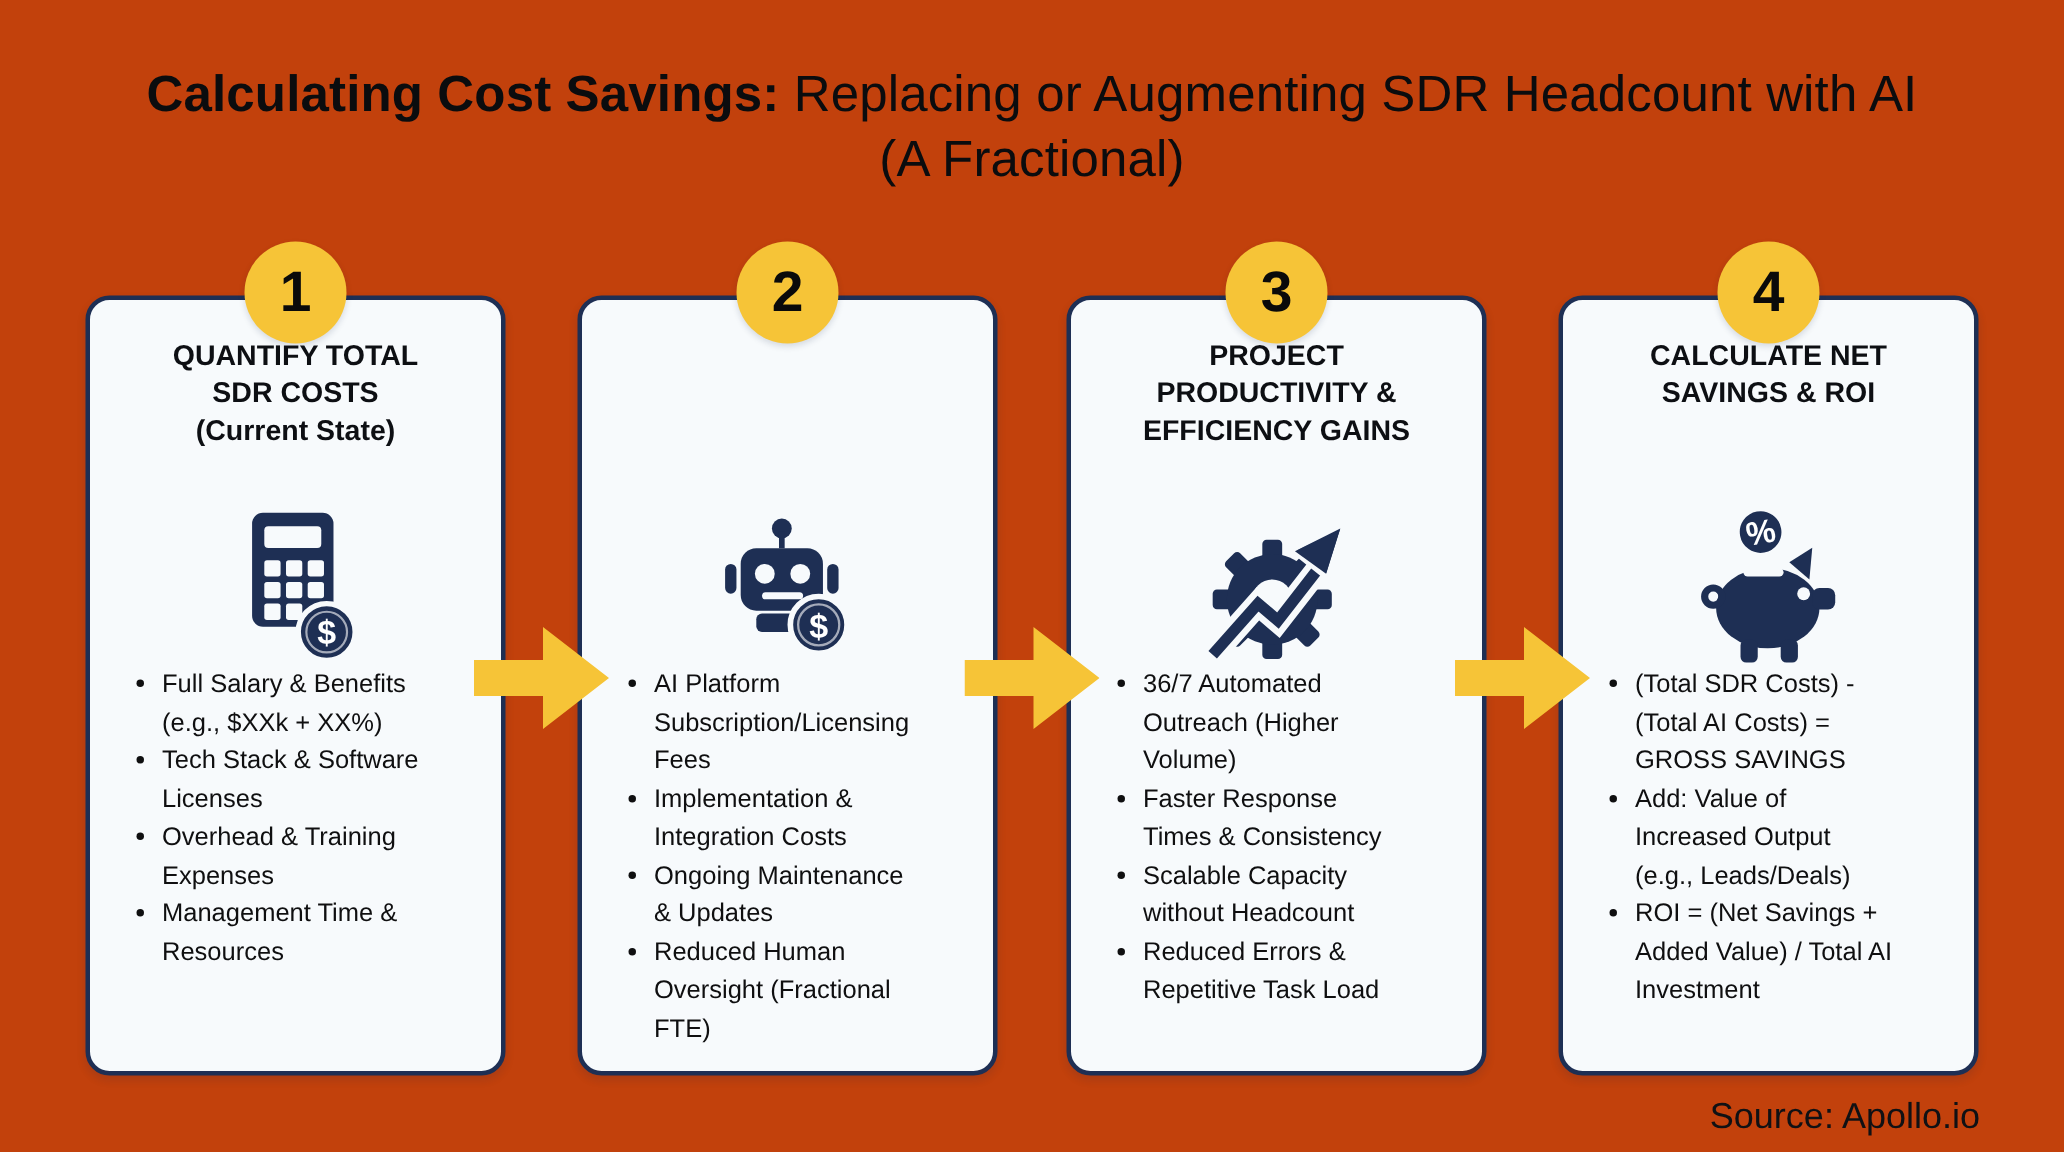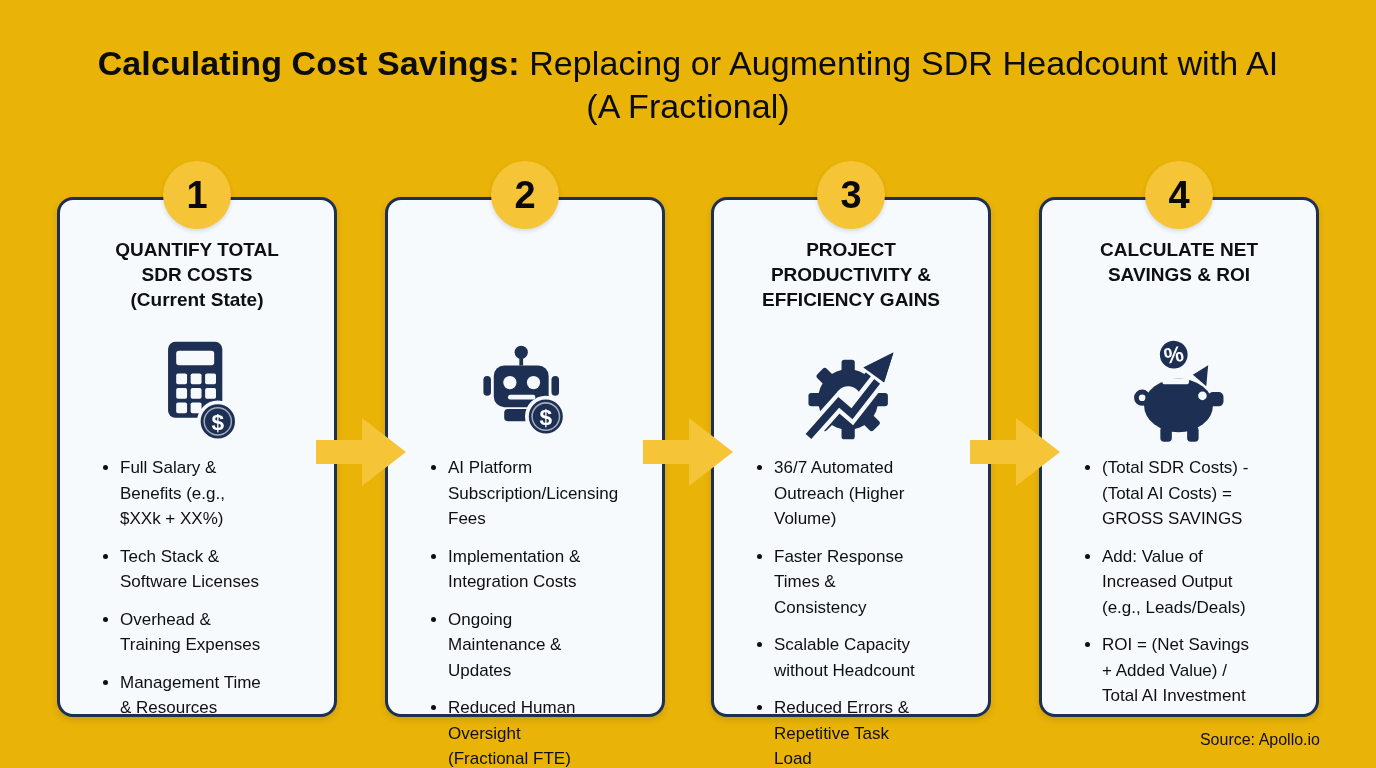--- a/index.html
+++ b/index.html
@@ -1,53 +1,53 @@
 <!DOCTYPE html>
 <html><head>
 <meta charset="utf-8">
 <style>
   html,body{margin:0;padding:0;}
   body{font-family:"Liberation Sans",sans-serif;background:#eef1f5;}
-  #stage{position:relative;width:1376px;height:768px;background:#eab308;overflow:hidden;}
+  #stage{position:relative;width:1376px;height:768px;background:#c2410c;overflow:hidden;}
 
   
   .title{position:absolute;top:42px;left:0;width:100%;text-align:center;
          font-size:34px;line-height:43px;color:#0b0c0e;letter-spacing:.1px;}
   .title .bold{font-weight:700;}
 
   
   .step-box{position:absolute;top:197px;width:280px;height:520px;box-sizing:border-box;
             background:#f7fafc;border:3px solid #1e2f54;border-radius:16px;
             box-shadow:0 3px 6px rgba(20,35,70,.14);}
   .sb1{left:57px;} .sb2{left:385px;} .sb3{left:711px;} .sb4{left:1039px;}
 
   .step-circle{position:absolute;top:-39px;left:50%;transform:translateX(-50%);
                width:68px;height:68px;border-radius:50%;background:#f6c437;
                display:flex;align-items:center;justify-content:center;
                font-size:38px;font-weight:700;color:#0a0a0a;z-index:3;
                box-shadow:0 2px 4px rgba(20,35,70,.15);}
 
-  .box-header{position:absolute;top:37px;left:0;right:0;text-align:center;
+  .box-header{position:absolute;top:25px;left:0;right:0;text-align:center;
               font-weight:700;font-size:19px;line-height:25px;color:#0d0f13;}
   .box-header .ht{display:block;margin:0 auto;}
   .hw-1{max-width:192px;} .hw-2{max-width:228px;} .hw-3{max-width:200px;} .hw-4{max-width:205px;}
 
   .box-icon{position:absolute;top:142px;left:0;right:0;height:100px;
             display:flex;align-items:center;justify-content:center;overflow:visible;}
 
   .box-bullets{position:absolute;top:243px;left:28px;width:192px;
                font-size:17px;line-height:25.5px;color:#0f0f10;}
   .box-bullets ul{margin:0;padding:0 0 0 20px;list-style:disc;}
-  .box-bullets li{margin:12px;padding:0;}
+  .box-bullets li{margin:0;padding:0;}
 
   
   .flow-arrow{position:absolute;top:418px;width:90px;height:68px;z-index:4;}
   .fa1{left:316px;} .fa2{left:643px;} .fa3{left:970px;}
 
-  .source{position:absolute;top:731px;right:56px;font-size:16px;color:#101114;}
+  .source{position:absolute;top:731px;right:56px;font-size:24px;color:#101114;}
 
   svg{display:block;}
   .nv{fill:#1e2f54;}
 </style>
 </head>
 <body>
 
 <div id="stage">
 
   <div class="title">

